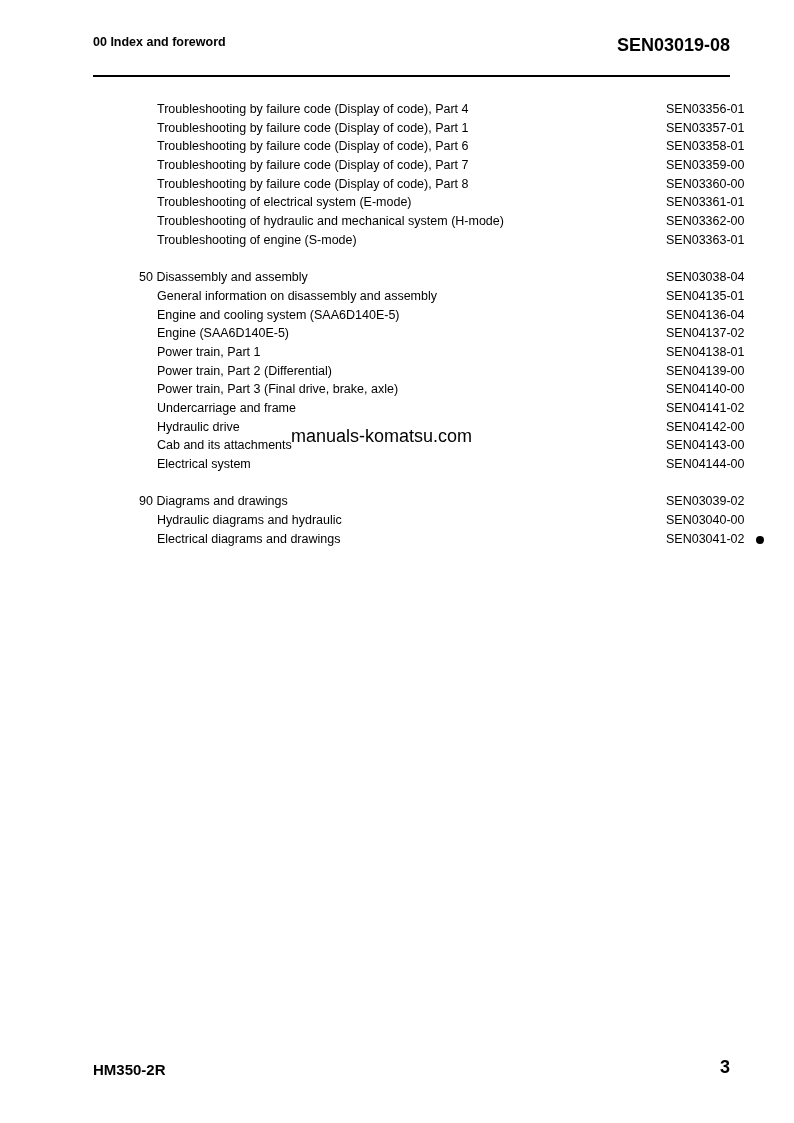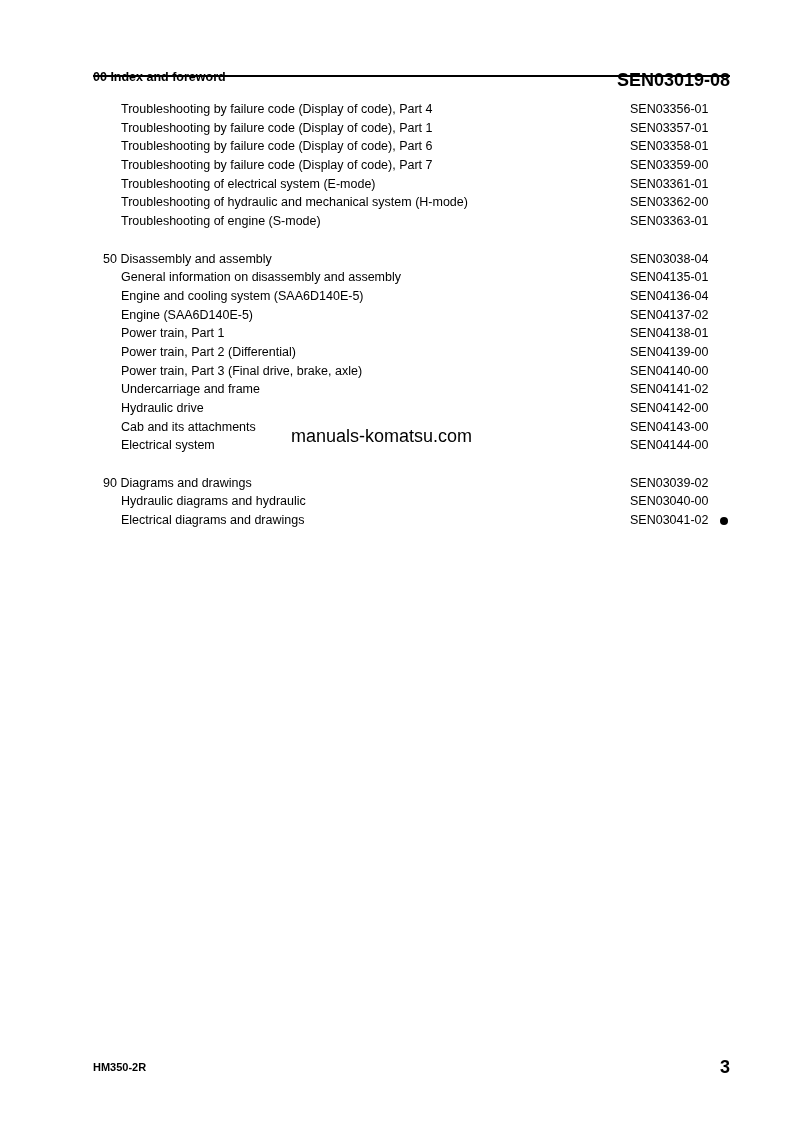--- a/index.html
+++ b/index.html
@@ -1,30 +1,30 @@
 <!DOCTYPE html>
 <html><head>
 <meta charset="utf-8">
 <style>
   html, body { margin: 0; padding: 0; background: #ffffff; }
   body { width: 794px; height: 1123px; position: relative; overflow: hidden;
          font-family: "Liberation Sans", sans-serif; color: #000; }
-  .header { position: absolute; left: 93px; top: 70px; width: 637px; height: 18px; }
+  .header { position: absolute; left: 93px; top: 35px; width: 637px; height: 18px; }
   .header .title { position: absolute; left: 0; top: 0; font-size: 12.5px; font-weight: bold; }
   .header .code { position: absolute; right: 0; top: 0; font-size: 18px; font-weight: bold; }
   .rule { position: absolute; left: 93px; top: 75px; width: 637px; height: 2px; background: #000; }
   .toc { position: absolute; left: 0; top: 100px; width: 794px; }
-  .row { position: relative; height: 18.7px; font-size: 12.5px; line-height: 18.7px; }
+  .row { position: relative; height: 18.7px; font-size: 12.5px; line-height: 18.7px; margin-left: 36px; }
   .row .label { position: absolute; left: 121px; white-space: nowrap; }
   .row.section .label { left: 103px; }
   .row .ref { position: absolute; left: 630px; white-space: nowrap; }
   .row .mark { position: absolute; left: 720px; top: 6px; width: 8px; height: 8px; border-radius: 50%; background: #000; }
   .gap { height: 18.7px; }
   .watermark { position: absolute; left: 291px; top: 426px; font-size: 18px; white-space: nowrap; }
-  .footer-model { position: absolute; left: 93px; top: 1061px; font-size: 11px; font-weight: bold; }
+  .footer-model { position: absolute; left: 93px; top: 1061px; font-size: 15px; font-weight: bold; }
   .footer-page { position: absolute; right: 64px; top: 1057px; font-size: 18px; font-weight: bold; }
 </style>
 </head>
 <body>
 
 <div class="header">
   <span class="title">00 Index and foreword</span>
   <span class="code">SEN03019-08</span>
 </div>
 <div class="rule"></div>
@@ -39,20 +39,24 @@
       <span class="label">Troubleshooting by failure code (Display of code), Part 1</span>
       <span class="ref">SEN03357-01</span>
     </div>
   <div class="row">
       <span class="label">Troubleshooting by failure code (Display of code), Part 6</span>
       <span class="ref">SEN03358-01</span>
     </div>
   <div class="row">
       <span class="label">Troubleshooting by failure code (Display of code), Part 7</span>
       <span class="ref">SEN03359-00</span>
+    </div>
+  <div class="row">
+      <span class="label">Troubleshooting by failure code (Display of code), Part 8</span>
+      <span class="ref">SEN03360-00</span>
     </div>
   <div class="row">
       <span class="label">Troubleshooting of electrical system (E-mode)</span>
       <span class="ref">SEN03361-01</span>
     </div>
   <div class="row">
       <span class="label">Troubleshooting of hydraulic and mechanical system (H-mode)</span>
       <span class="ref">SEN03362-00</span>
     </div>
   <div class="row">

